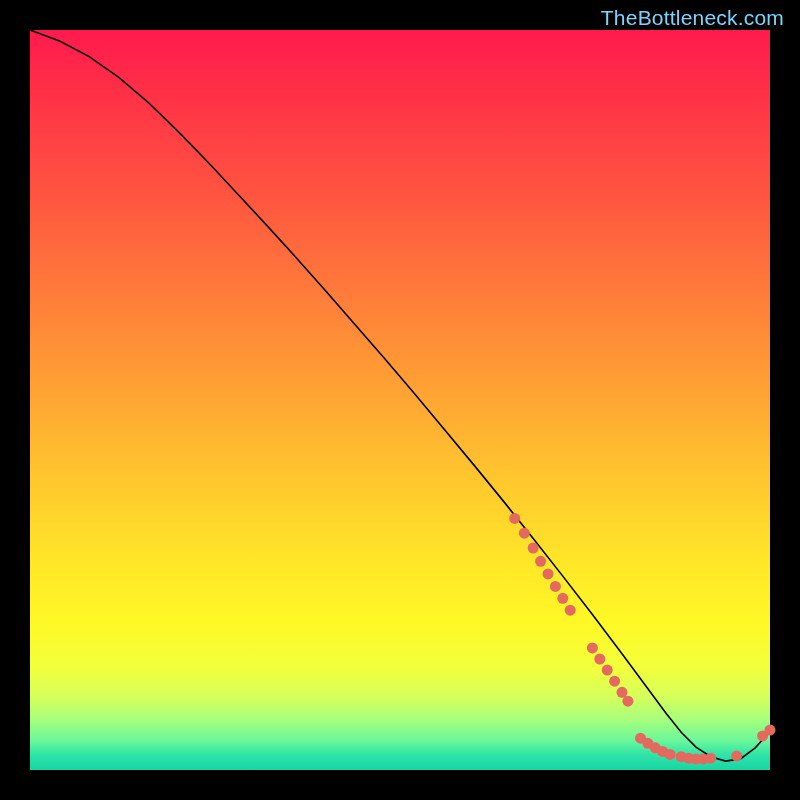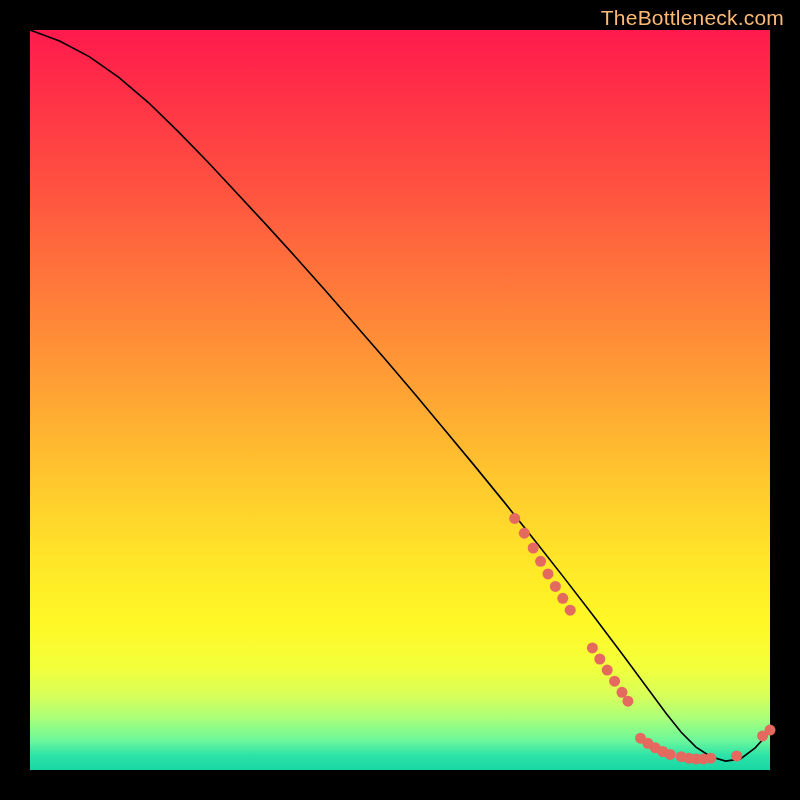--- a/index.html
+++ b/index.html
@@ -39,21 +39,21 @@
       #aaff7a 93%,
       #6cf79a 96%,
       #2de3a8 98%,
       #18d6a4 100%
     );
   }
   .watermark {
     position: absolute;
     top: 6px;
     right: 16px;
-    color: #fdba74;
+    color: #7dd3fc;
     font-size: 21px;
     letter-spacing: 0.2px;
     user-select: none;
   }
   svg.overlay {
     position: absolute;
     left: 30px;
     top: 30px;
     width: 740px;
     height: 740px;

